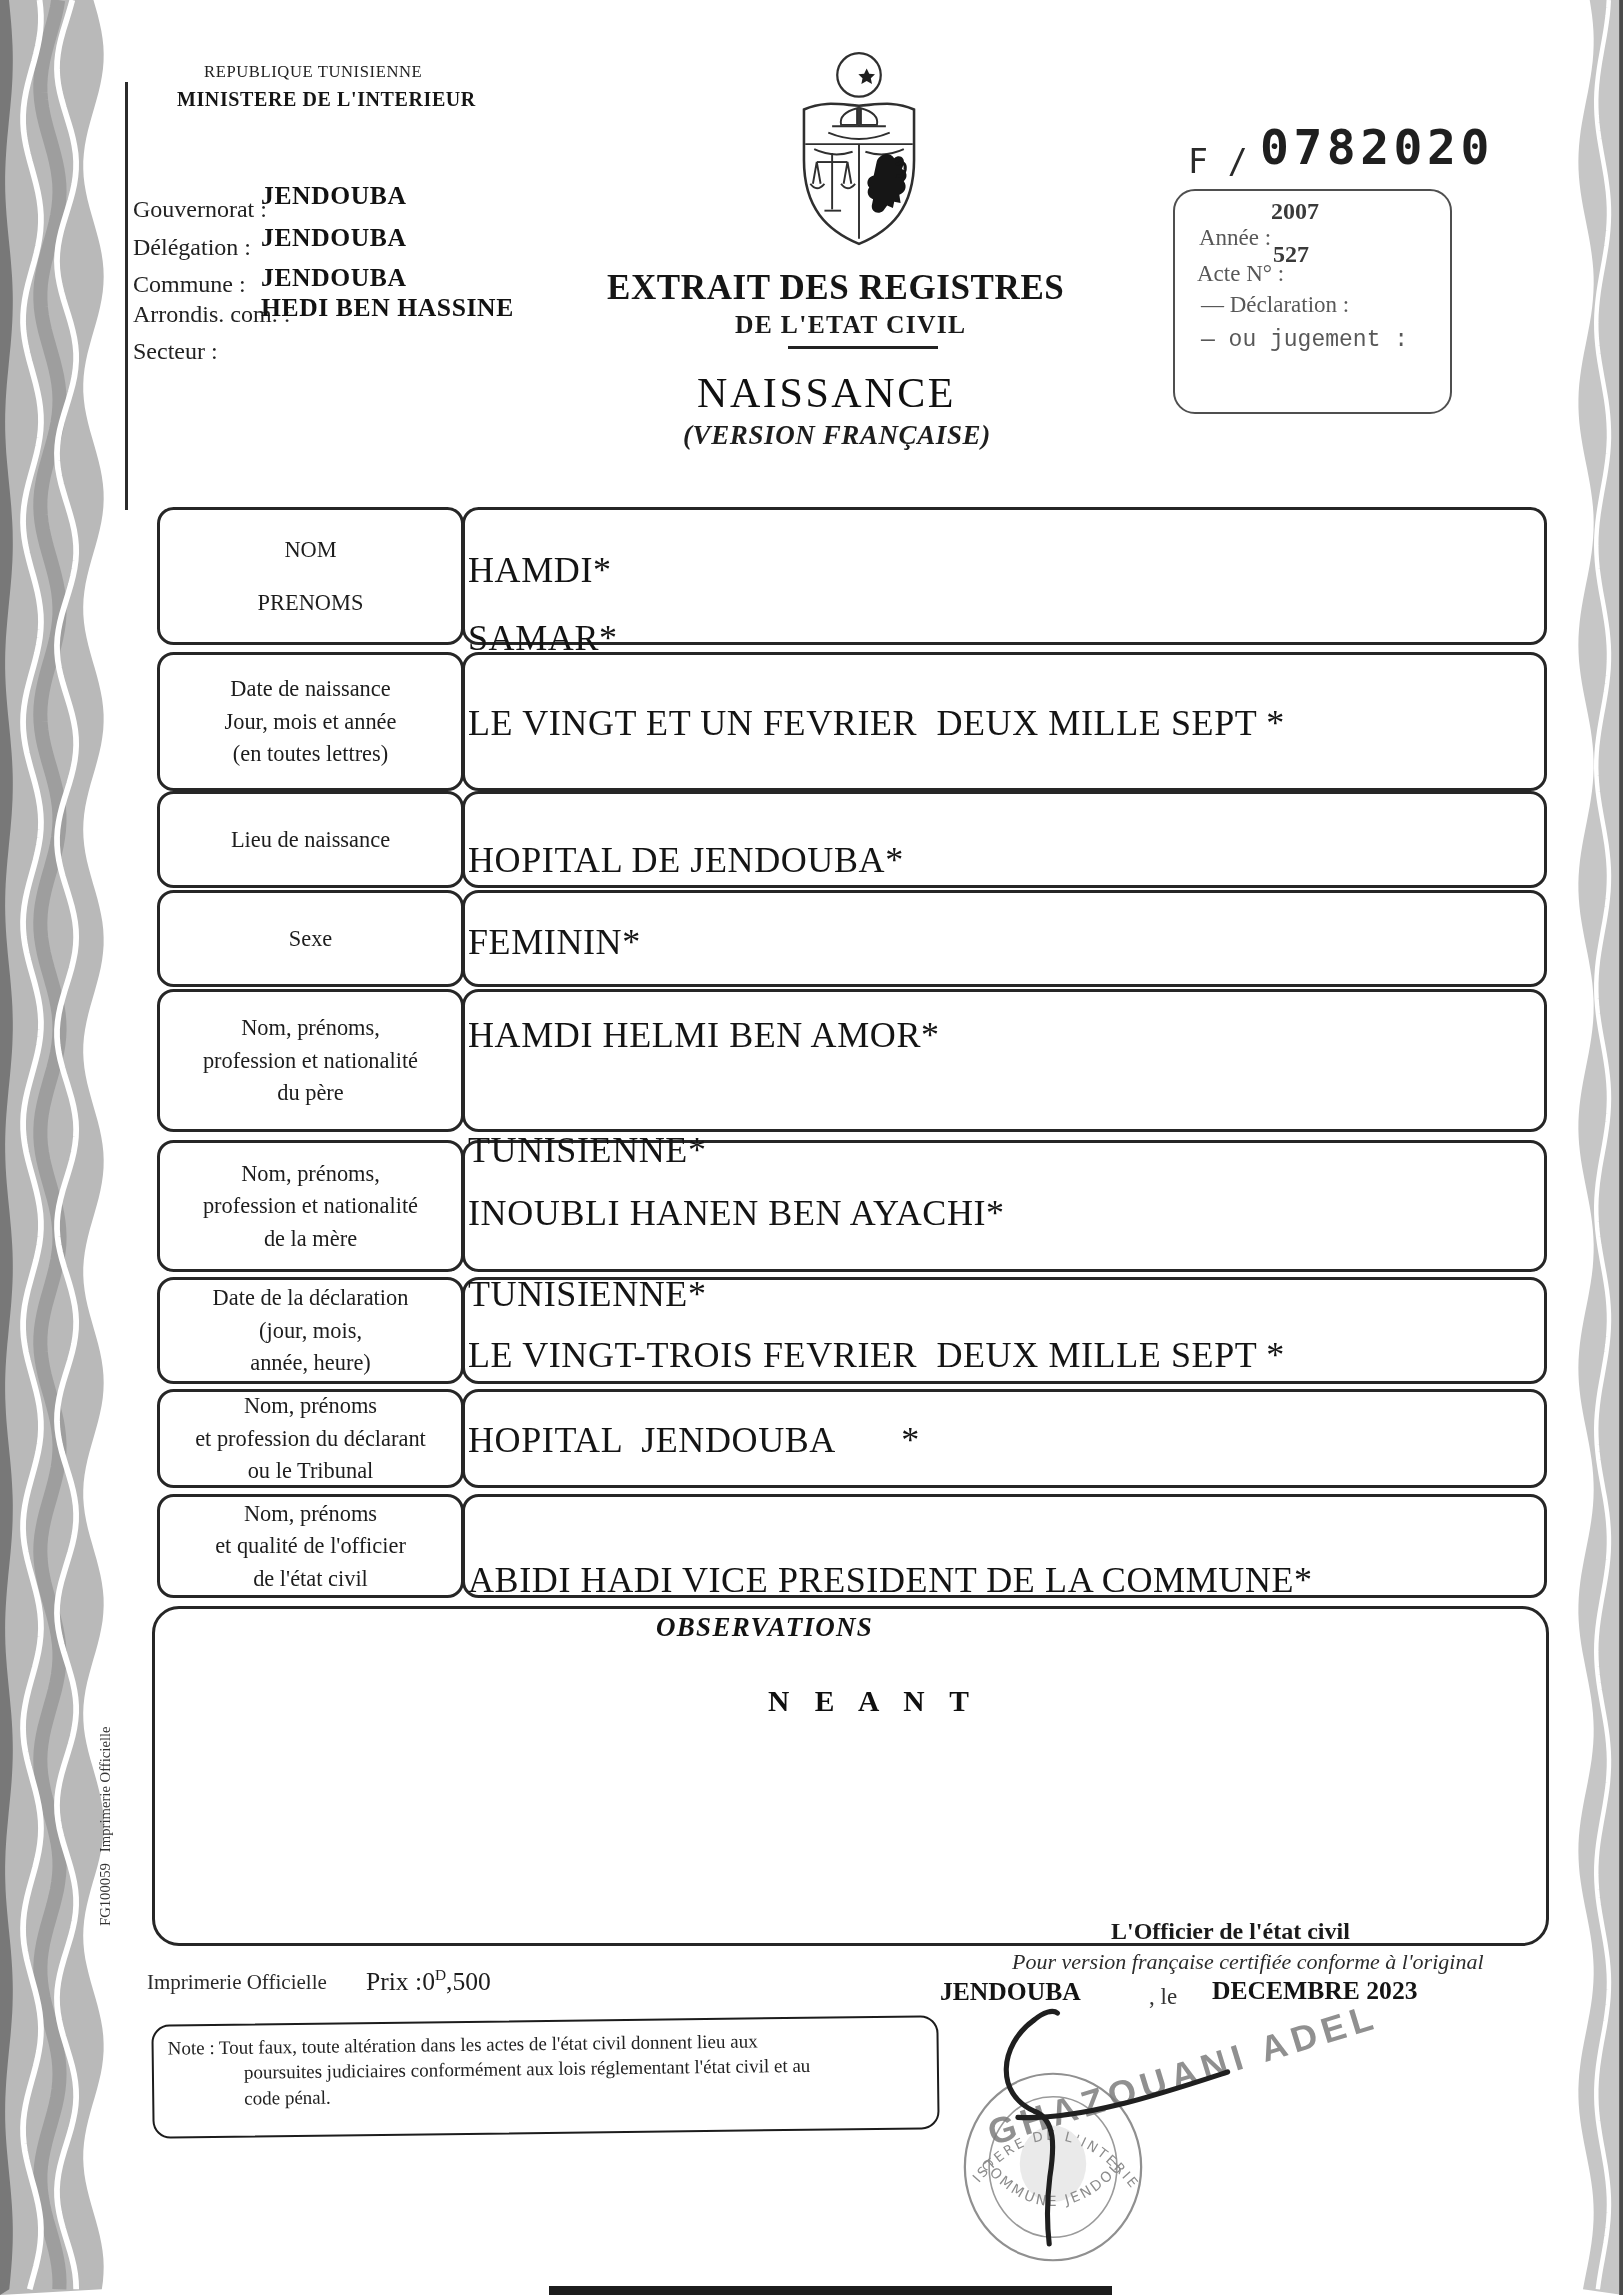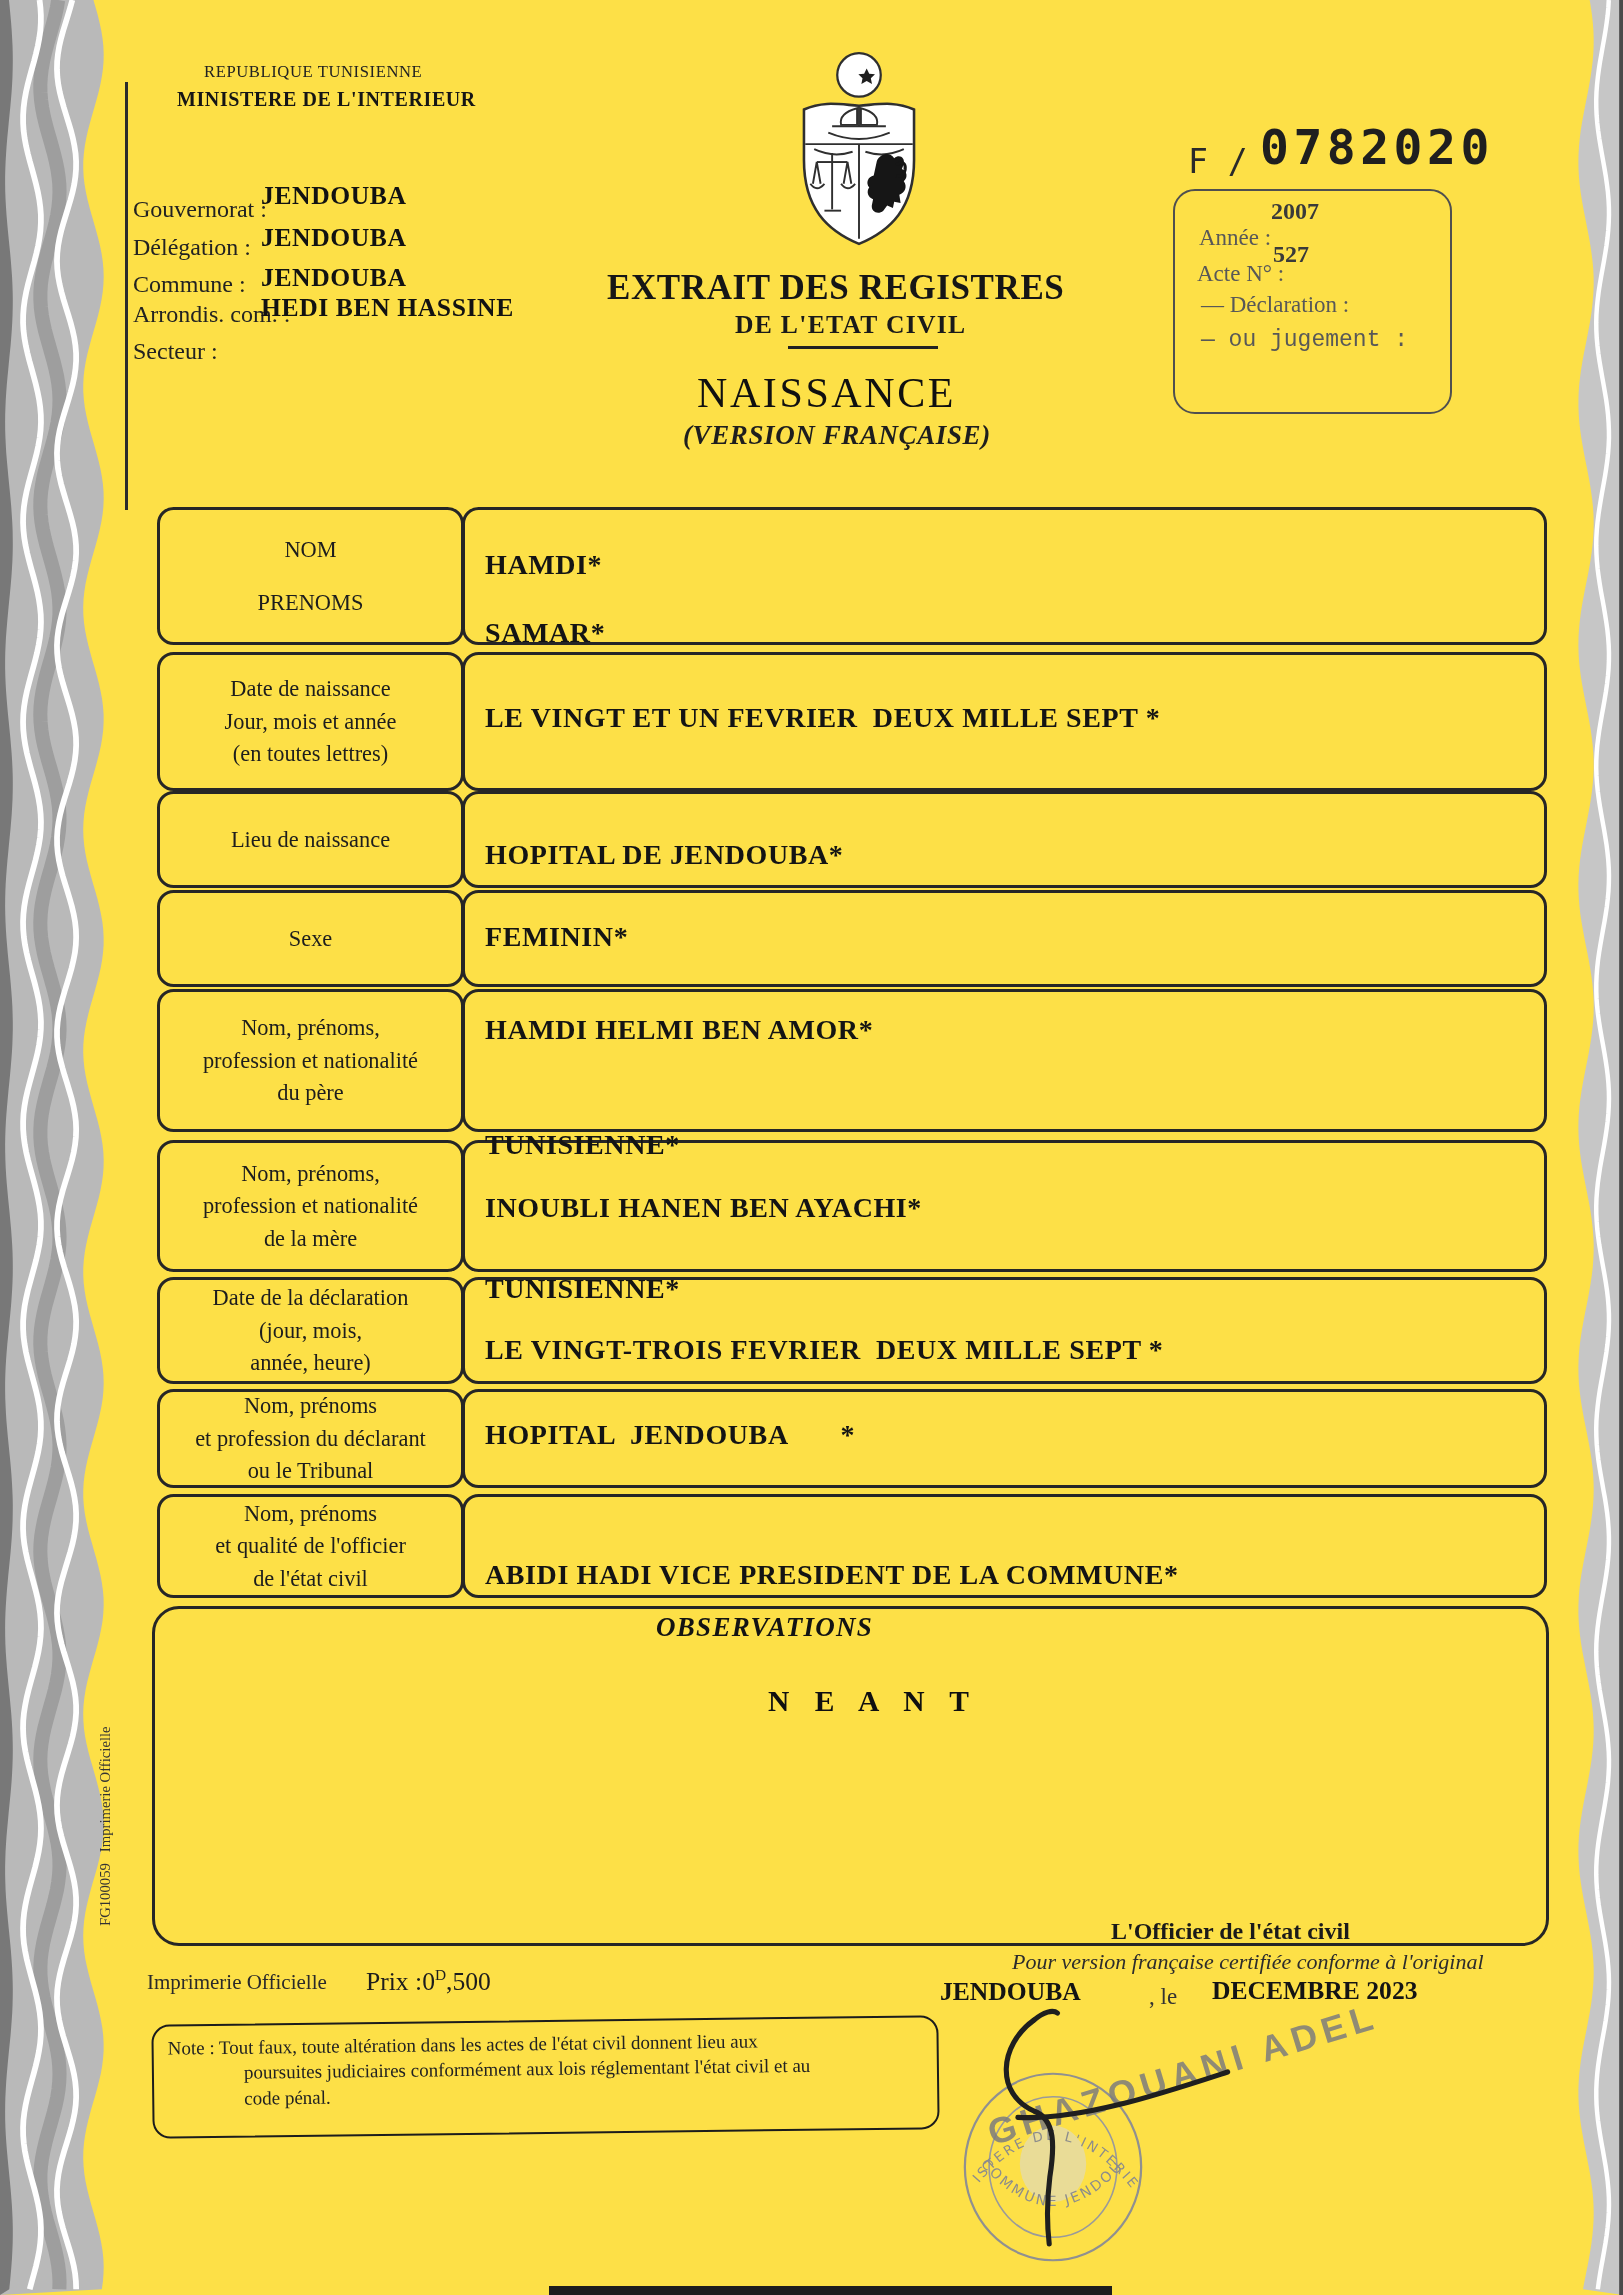--- a/index.html
+++ b/index.html
@@ -1,16 +1,16 @@
 <!DOCTYPE html>
 <html style="font-size:10.2px"><head>
 <meta charset="utf-8">
 <style>
   html,body{margin:0;padding:0;background:#e8e8e8;}
-  #sheet{position:relative;width:1623px;height:2295px;background:#fde047;overflow:hidden;
+  #sheet{position:relative;width:1623px;height:2295px;background:#ffffff;overflow:hidden;
          font-family:"Liberation Serif",serif;color:#1c1c1c;}
   .abs{position:absolute;}
   
   #left-band{position:absolute;left:0;top:0;width:112px;height:2295px;}
   #right-band{position:absolute;left:1572px;top:0;width:51px;height:2295px;}
   #bottom-bar{position:absolute;left:549px;top:2286px;width:563px;height:9.6px;background:#1d1d1d;}
   
   #republique{left:204px;top:62px;font-size:16.6px;letter-spacing:0.6px;color:#222;}
   #ministere{left:177px;top:88px;font-size:20px;font-weight:bold;letter-spacing:0.6px;color:#151515;}
   #header-rule{left:125px;top:82px;width:2.6px;height:428px;background:#2b2b2b;}
@@ -39,21 +39,21 @@
   
   .lblbox{position:absolute;left:157px;width:301px;border:3.2px solid #262626;border-radius:16.6px;
           display:flex;flex-direction:column;align-items:center;justify-content:center;text-align:center;gap:5.1px;}
   .valbox{position:absolute;left:462px;width:1079px;border:3.2px solid #262626;border-radius:16.6px;}
   .g-wide{gap:25.6px;}
   .lbl-line{font-size:22.4px;line-height:1.22;color:#1d1d1d;}
   .bold{font-weight:normal;}
   .r1{top:507px;height:132px}.r2{top:652px;height:133px}.r3{top:791px;height:91px}
   .r4{top:890px;height:91px}.r5{top:989px;height:137px}.r6{top:1140px;height:126px}
   .r7{top:1277px;height:101px}.r8{top:1389px;height:93px}.r9{top:1494px;height:98px}
-  .val{position:absolute;left:485px;font-size:28px;font-weight:bold;letter-spacing:0.6px;color:#141414;white-space:pre;}
+  .val{position:absolute;left:468px;font-size:36px;font-weight:normal;letter-spacing:0.6px;color:#141414;white-space:pre;}
   #v-nom{top:549px}#v-prenom{top:617px}#v-datenaiss{top:702px}#v-lieu{top:839px}
   #v-sexe{top:921px}#v-pere{top:1014px}#v-pere-nat{top:1129px}#v-mere{top:1192px}
   #v-mere-nat{top:1273px}#v-datedecl{top:1334px}#v-declarant{top:1419px}#v-officier{top:1559px}
   
   #obs-box{left:152px;top:1606px;width:1391px;height:334px;border:3.2px solid #262626;border-radius:27px;}
   #obs-title{left:656px;top:1612px;font-size:27px;font-weight:bold;font-style:italic;letter-spacing:1.3px;color:#131313;}
   #obs-content{left:768px;top:1685px;font-size:29.5px;font-weight:bold;letter-spacing:9px;color:#101010;}
   
   #imprimerie{left:147px;top:1970px;font-size:21px;color:#2a2a2a;}
   #prix{left:366px;top:1966px;font-size:25.6px;color:#1d1d1d;}

